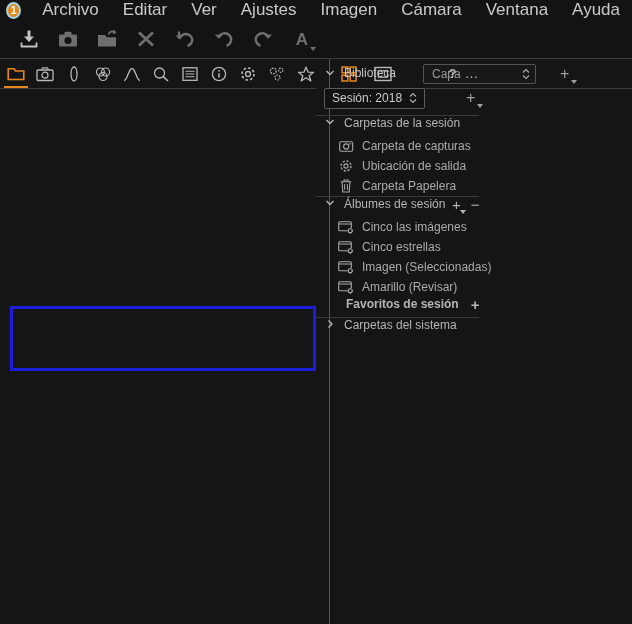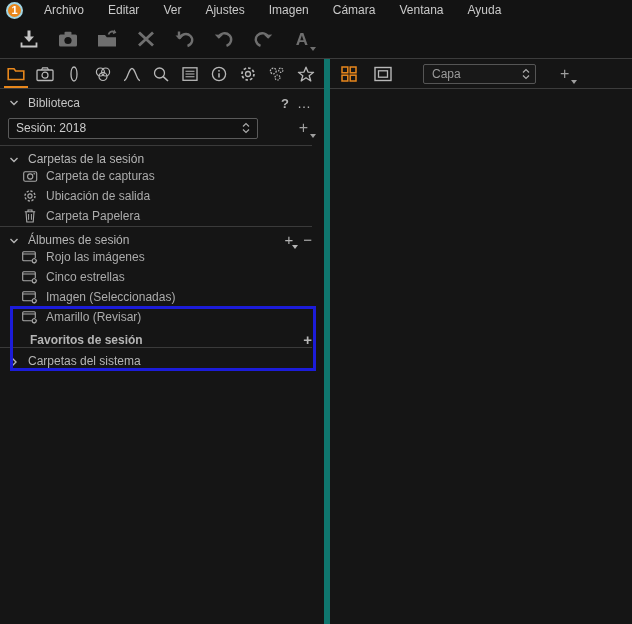--- a/index.html
+++ b/index.html
@@ -5,35 +5,35 @@
   * { box-sizing: border-box; margin: 0; padding: 0; }
   html,body { width: 632px; height: 624px; overflow: hidden; background:#141414; }
   body { font-family: "Liberation Sans", sans-serif; }
   .app { position: relative; width: 632px; height: 624px; background:#141414; color:#b0b0b0; }
 
   
   .menubar { height: 20px; display:flex; align-items:center; padding-left:6px; background:#131313; }
   .logo { width:17px; height:17px; border-radius:50%; background:#e8871c; border:2px solid #9fd4e4;
           color:#fff; font-size:11px; font-weight:bold; display:flex; align-items:center; justify-content:center;
           margin-right:9px; line-height:1; }
-  .menu-item { padding:0 12px; font-size:12px; color:#c9c9c9; cursor:default; }
+  .menu-item { padding:0 12px; font-size:17px; color:#c9c9c9; cursor:default; }
 
   
   .toolbar { height:39px; display:flex; align-items:center; gap:15px; padding-left:17px;
              background:#131313; border-bottom:1px solid #3c3c3c; }
   .tb-btn { width:24px; height:24px; display:flex; align-items:center; justify-content:center; color:#6f6f6f; position:relative; }
   .tb-btn.bright { color:#c4c4c4; }
   .tb-btn svg { display:block; }
   .a-glyph { font-size:17px; font-weight:bold; color:#6f6f6f; line-height:1; }
   .caret { width:0; height:0; border-left:3px solid transparent; border-right:3px solid transparent;
            border-top:4px solid #6f6f6f; position:absolute; right:-2px; bottom:0; }
 
   
   .content { display:flex; height:565px; }
-  .left-col { width:330px; border-right:6px solid #0f766e; display:flex; flex-direction:column; background:#151515; }
+  .left-col { width:330px; border-right:1px solid #0f766e; display:flex; flex-direction:row; background:#151515; }
   .right-col { flex:1; display:flex; flex-direction:column; background:#151515; }
 
   
   .tabs { height:30px; display:flex; align-items:center; gap:9px; padding-left:6px; border-bottom:1px solid #3c3c3c; }
   .tab { width:20px; height:30px; display:flex; align-items:center; justify-content:center; color:#b8b8b8; position:relative; }
   .tab--selected { color:#e8871c; }
   .tab--selected::after { content:""; position:absolute; left:-2px; right:-2px; bottom:1px; height:2px; background:#e8871c; }
 
   .right-toolbar { height:30px; display:flex; align-items:center; gap:12px; padding-left:8px; border-bottom:1px solid #3c3c3c; }
   .rt-btn { width:22px; height:22px; display:flex; align-items:center; justify-content:center; color:#b8b8b8; }
@@ -53,21 +53,21 @@
   .help-glyph { color:#b5b5b5; font-size:13px; font-weight:bold; padding:0 8px; }
   .more-glyph { color:#b5b5b5; font-size:14px; letter-spacing:1px; }
 
   .session-row { height:22px; display:flex; align-items:center; padding:0 12px 0 8px; margin-bottom:6px;gap:29px; }
   .session-select { flex:1; height:21px; border:1px solid #5a5a5a; background:#121212; border-radius:2px;
                     display:flex; align-items:center; justify-content:space-between; padding:0 7px; color:#cccccc; }
   .stepper { display:flex; flex-direction:column; gap:1px; color:#aaa; }
 
   .separator { height:1px; background:#3a3a3a; margin-right:12px; }
 
-  .sec-header { height:20px; display:flex; align-items:flex-end; padding:0 12px 0 8px; color:#b5b5b5; }
+  .sec-header { height:20px; display:flex; align-items:flex-start; padding:0 12px 0 8px; color:#b5b5b5; }
   .sec-header .chev { margin-right:8px; display:flex; color:#b5b5b5; }
   .sec-header.no-chev { padding-left:30px;font-weight:bold; }
   .sec-controls { display:flex; align-items:center; gap:10px; }
   .mini-glyph { position:relative; font-size:15px; line-height:1; color:#b5b5b5; }
   .mini-glyph .caret { border-top-color:#b5b5b5; border-left-width:3px; border-right-width:3px; right:-5px; bottom:-2px; }
 
   .tree-item { height:20px; display:flex; align-items:center; padding-left:22px; color:#ababab; }
   .tree-item .ti-icon { width:16px; display:flex; justify-content:center; margin-right:8px; color:#a8a8a8; }
   .tree-item .ti-label { white-space:nowrap; }
 
@@ -404,21 +404,21 @@
             </span>
             <span class="mini-glyph">−</span>
           </span>
         </div>
         <div class="tree-item">
           <span class="ti-icon">
               <svg width="16" height="14">
                 <use href="#sym-smart-album"></use>
               </svg>
             </span>
-          <span class="ti-label">Rojo las imágenes</span>
+          <span class="ti-label">Cinco las imágenes</span>
         </div>
         <div class="tree-item">
           <span class="ti-icon">
               <svg width="16" height="14">
                 <use href="#sym-smart-album"></use>
               </svg>
             </span>
           <span class="ti-label">Cinco estrellas</span>
         </div>
         <div class="tree-item">

